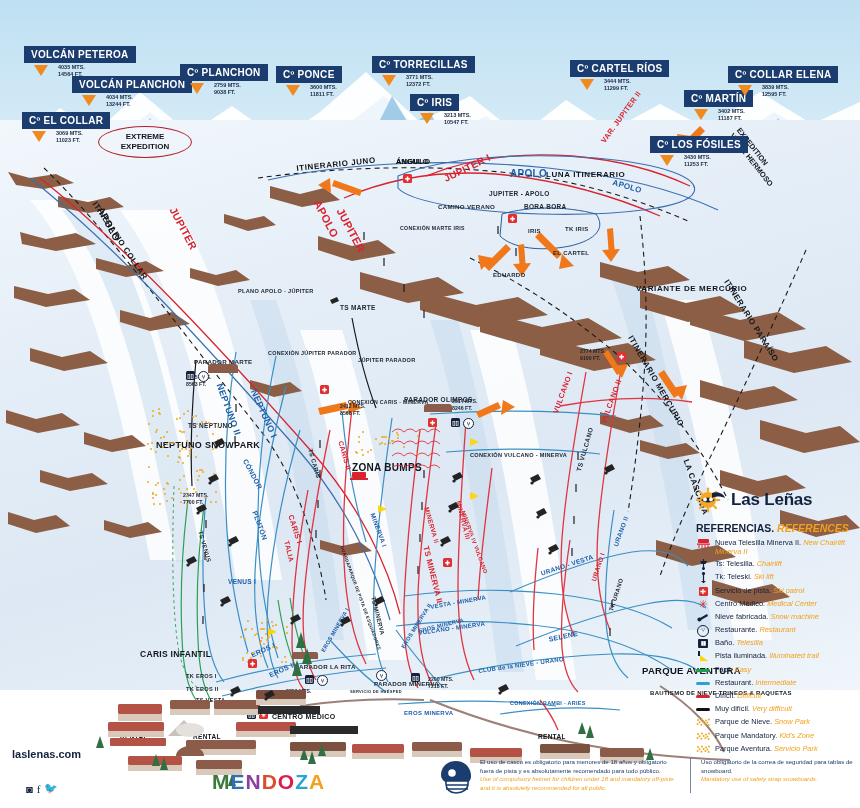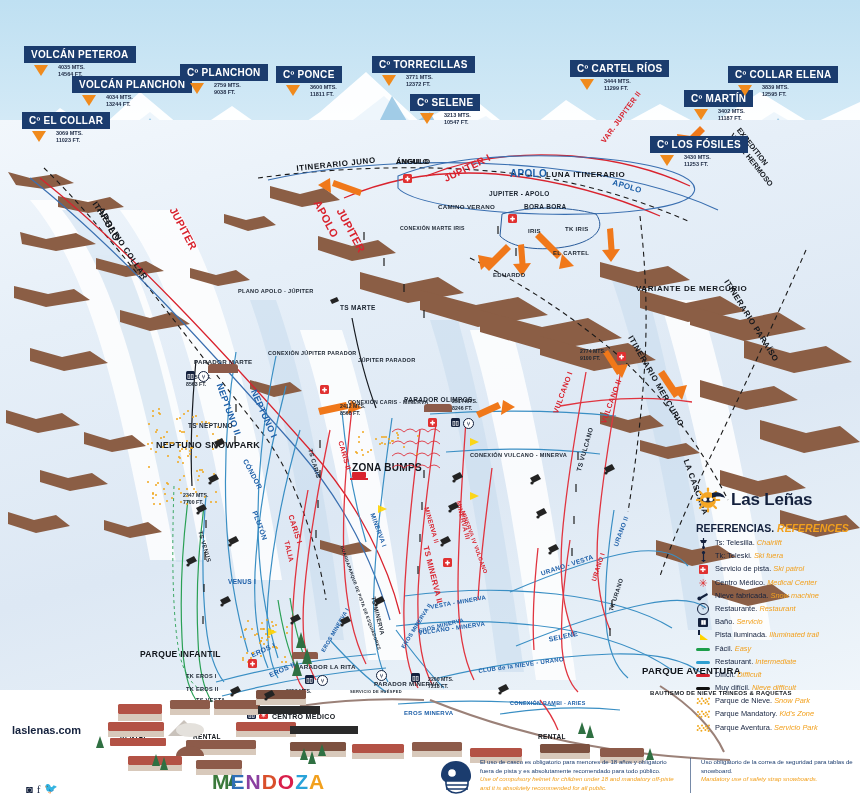--- a/index.html
+++ b/index.html
@@ -41,21 +41,21 @@
   .legend .txt{font-size:7.4px;color:#14213d;line-height:1.28;}
   .legend .txt i{color:#f2a01d;font-style:italic;}
   .swatch{width:14px;height:3px;border-radius:2px;display:block;}
 
   
   .foot{position:absolute;left:440px;top:758px;width:412px;display:flex;gap:10px;}
   .foot .col{font-size:6.1px;color:#1b3c6e;line-height:1.42;}
   .foot .col i{color:#f2a01d;font-style:italic;}
   .divider{width:1px;background:#1b3c6e;opacity:.6;}
 
-  .site{position:absolute;left:12px;top:724px;font-size:11px;font-weight:bold;color:#14213d;}
+  .site{position:absolute;left:12px;top:748px;font-size:11px;font-weight:bold;color:#14213d;}
   .social{position:absolute;left:26px;top:782px;display:flex;gap:4px;align-items:center;color:#14213d;font-size:11px;}
 
   .mendoza{position:absolute;left:212px;top:770px;font-size:21px;font-weight:bold;letter-spacing:1px;}
 
   
   .chip{position:absolute;width:9px;height:9px;border-radius:1.5px;display:flex;
         align-items:center;justify-content:center;font-size:6px;font-weight:bold;color:#fff;}
   .chip.med{background:#e03131;}
   .chip.pat{background:#e03131;}
   .chip.rest{background:#fff;color:#14213d;border:1px solid #14213d;border-radius:50%;}
@@ -280,33 +280,36 @@
       <path d="M503,400 l-2,15 l14,-8 Z"></path>
     </g>
 
     <path d="M174,486 C172,546 172,606 178,646 C182,672 192,686 204,692" fill="none" stroke="#2aa055" stroke-width="0.9" stroke-dasharray="3,3"></path>
 
     <path d="M430,700 C470,716 520,732 570,742 C620,752 680,758 730,760" fill="none" stroke="#9b8178" stroke-width="2.2"></path>
     <path d="M300,706 C340,700 382,698 424,700" fill="none" stroke="#9b8178" stroke-width="2.2"></path>
     <path d="M660,686 C692,706 714,730 724,752" fill="none" stroke="#9b8178" stroke-width="2"></path>
   </svg>
 
+  <div class="extreme">
+    <span>EXTREME<br>EXPEDITION</span>
+  </div>
 
   <div class="mt blk" style="left:742px;top:126px;font-size:7.5px;transform:rotate(52deg);transform-origin:left top;line-height:1.25;">
     EXPEDITION<br>VALLE HERMOSO
   </div>
 
   <div id="peaks-host">
       <div class="peak" style="left: 24px; top: 44px;"><div class="plate">VOLCÁN PETEROA</div><div class="tri"></div><div class="elev"><span>4035 MTS.</span><br><span>14564 FT.</span></div></div>
       <div class="peak" style="left: 72px; top: 74px;"><div class="plate">VOLCÁN PLANCHON</div><div class="tri"></div><div class="elev"><span>4034 MTS.</span><br><span>13244 FT.</span></div></div>
       <div class="peak" style="left: 22px; top: 110px;"><div class="plate">Cº EL COLLAR</div><div class="tri"></div><div class="elev"><span>3069 MTS.</span><br><span>11023 FT.</span></div></div>
       <div class="peak" style="left: 180px; top: 62px;"><div class="plate">Cº PLANCHON</div><div class="tri"></div><div class="elev"><span>2759 MTS.</span><br><span>9038 FT.</span></div></div>
       <div class="peak" style="left: 276px; top: 64px;"><div class="plate">Cº PONCE</div><div class="tri"></div><div class="elev"><span>3600 MTS.</span><br><span>11811 FT.</span></div></div>
       <div class="peak" style="left: 372px; top: 54px;"><div class="plate">Cº TORRECILLAS</div><div class="tri"></div><div class="elev"><span>3771 MTS.</span><br><span>12372 FT.</span></div></div>
-      <div class="peak" style="left: 410px; top: 92px;"><div class="plate">Cº SELENE</div><div class="tri"></div><div class="elev"><span>3213 MTS.</span><br><span>10547 FT.</span></div></div>
+      <div class="peak" style="left: 410px; top: 92px;"><div class="plate">Cº IRIS</div><div class="tri"></div><div class="elev"><span>3213 MTS.</span><br><span>10547 FT.</span></div></div>
       <div class="peak" style="left: 570px; top: 58px;"><div class="plate">Cº CARTEL RÍOS</div><div class="tri"></div><div class="elev"><span>3444 MTS.</span><br><span>11299 FT.</span></div></div>
       <div class="peak" style="left: 684px; top: 88px;"><div class="plate">Cº MARTÍN</div><div class="tri"></div><div class="elev"><span>3402 MTS.</span><br><span>11187 FT.</span></div></div>
       <div class="peak" style="left: 728px; top: 64px;"><div class="plate">Cº COLLAR ELENA</div><div class="tri"></div><div class="elev"><span>3839 MTS.</span><br><span>12595 FT.</span></div></div>
       <div class="peak" style="left: 650px; top: 134px;"><div class="plate">Cº LOS FÓSILES</div><div class="tri"></div><div class="elev"><span>3430 MTS.</span><br><span>11253 FT.</span></div></div>
     </div>
 
   <div id="itin-host">
       <div class="mt blk" style="left: 98px; top: 200px; font-size: 8px; letter-spacing: 0.6px; transform: rotate(56deg); transform-origin: left top;">ITINERARIO COLLAR</div>
       <div class="mt blk" style="left: 296px; top: 164px; font-size: 8px; letter-spacing: 0.6px; transform: rotate(-6deg); transform-origin: left top;">ITINERARIO JUNO</div>
       <div class="mt blk" style="left: 730px; top: 278px; font-size: 8px; letter-spacing: 0.6px; transform: rotate(58deg); transform-origin: left top;">ITINERARIO PARAÍSO</div>
@@ -340,21 +343,21 @@
       <div class="mt dk" style="left: 268px; top: 350px; font-size: 5.4px; letter-spacing: 0.3px; transform: rotate(0deg); transform-origin: left top;">CONEXIÓN JÚPITER PARADOR</div>
       <div class="mt dk" style="left: 358px; top: 357px; font-size: 5.6px; letter-spacing: 0.3px; transform: rotate(0deg); transform-origin: left top;">JÚPITER PARADOR</div>
       <div class="mt blu" style="left: 224px; top: 382px; font-size: 9px; letter-spacing: 0.3px; transform: rotate(70deg); transform-origin: left top;">NEPTUNO II</div>
       <div class="mt blu" style="left: 258px; top: 388px; font-size: 9px; letter-spacing: 0.3px; transform: rotate(66deg); transform-origin: left top;">NEPTUNO I</div>
       <div class="mt dk" style="left: 188px; top: 422px; font-size: 6.5px; letter-spacing: 0.3px; transform: rotate(0deg); transform-origin: left top;">TS NEPTUNO</div>
       <div class="mt blk" style="left: 156px; top: 440px; font-size: 9px; letter-spacing: 0.3px; transform: rotate(0deg); transform-origin: left top;">NEPTUNO SNOWPARK</div>
       <div class="mt blu" style="left: 248px; top: 458px; font-size: 7px; letter-spacing: 0.3px; transform: rotate(62deg); transform-origin: left top;">CÓNDOR</div>
       <div class="mt blu" style="left: 258px; top: 510px; font-size: 7px; letter-spacing: 0.3px; transform: rotate(70deg); transform-origin: left top;">PLUTÓN</div>
       <div class="mt dk" style="left: 203px; top: 530px; font-size: 6px; letter-spacing: 0.3px; transform: rotate(74deg); transform-origin: left top;">TS VENUS</div>
       <div class="mt blu" style="left: 228px; top: 578px; font-size: 6.5px; letter-spacing: 0.3px; transform: rotate(0deg); transform-origin: left top;">VENUS I</div>
-      <div class="mt blk" style="left: 140px; top: 650px; font-size: 8.5px; letter-spacing: 0.3px; transform: rotate(0deg); transform-origin: left top;">PARQUE INFANTIL</div>
+      <div class="mt blk" style="left: 140px; top: 650px; font-size: 8.5px; letter-spacing: 0.3px; transform: rotate(0deg); transform-origin: left top;">CARIS INFANTIL</div>
       <div class="mt red" style="left: 294px; top: 514px; font-size: 7.5px; letter-spacing: 0.3px; transform: rotate(72deg); transform-origin: left top;">CARIS I</div>
       <div class="mt red" style="left: 344px; top: 440px; font-size: 7px; letter-spacing: 0.3px; transform: rotate(74deg); transform-origin: left top;">CARIS II</div>
       <div class="mt dk" style="left: 313px; top: 448px; font-size: 6px; letter-spacing: 0.3px; transform: rotate(74deg); transform-origin: left top;">TS CARIS</div>
       <div class="mt red" style="left: 290px; top: 540px; font-size: 7px; letter-spacing: 0.3px; transform: rotate(76deg); transform-origin: left top;">TALIA</div>
       <div class="mt dk" style="left: 348px; top: 400px; font-size: 5.2px; letter-spacing: 0.3px; transform: rotate(0deg); transform-origin: left top;">CONEXIÓN CARIS - MINERVA</div>
       <div class="mt blk" style="left: 352px; top: 462px; font-size: 10px; letter-spacing: 0.3px; transform: rotate(0deg); transform-origin: left top;">ZONA BUMPS</div>
       <div class="mt dk" style="left: 404px; top: 396px; font-size: 6.5px; letter-spacing: 0.3px; transform: rotate(0deg); transform-origin: left top;">PARADOR OLIMPOS</div>
       <div class="mt blu" style="left: 376px; top: 512px; font-size: 6.5px; letter-spacing: 0.3px; transform: rotate(70deg); transform-origin: left top;">MINERVA I</div>
       <div class="mt red" style="left: 430px; top: 506px; font-size: 6.5px; letter-spacing: 0.3px; transform: rotate(74deg); transform-origin: left top;">MINERVA II</div>
       <div class="mt red" style="left: 462px; top: 500px; font-size: 6.5px; letter-spacing: 0.3px; transform: rotate(76deg); transform-origin: left top;">MINERVA III</div>
@@ -775,37 +778,52 @@
     </div>
 
     <div class="reftitle">
       <span>REFERENCIAS.</span>
       <i>REFERENCES</i>
     </div>
 
     <div id="legend-host">
         <div class="row">
           <span class="gly">
+            <svg width="13" height="9" viewBox="0 0 13 9">
+              <rect x="1" y="0" width="11" height="4" rx="1" fill="#d9232e"></rect>
+              <rect x="0" y="4.5" width="13" height="1.3" fill="#d9232e"></rect>
+              <g stroke="#d9232e" stroke-width="1">
+                <line x1="2" y1="6" x2="2" y2="9"></line>
+                <line x1="5" y1="6" x2="5" y2="9"></line>
+                <line x1="8" y1="6" x2="8" y2="9"></line>
+                <line x1="11" y1="6" x2="11" y2="9"></line>
+              </g>
+            </svg>
+          </span>
+          <span class="txt"><span>Nueva Telesilla Minerva II.</span> <i>New Chairlift Minerva II</i></span>
+        </div>
+        <div class="row">
+          <span class="gly">
             <svg width="9" height="11" viewBox="0 0 9 11">
               <line x1="4.5" y1="0" x2="4.5" y2="11" stroke="#14213d" stroke-width="1.2"></line>
               <path d="M1,2 L8,2 L6.5,5 L2.5,5 Z" fill="#14213d"></path>
               <circle cx="4.5" cy="9.5" r="1.4" fill="#14213d"></circle>
             </svg>
           </span>
           <span class="txt"><span>Ts: Telesilla.</span> <i>Chairlift</i></span>
         </div>
         <div class="row">
           <span class="gly">
             <svg width="7" height="11" viewBox="0 0 7 11">
               <line x1="3.5" y1="0" x2="3.5" y2="11" stroke="#14213d" stroke-width="1.2"></line>
               <circle cx="3.5" cy="1.6" r="1.6" fill="#14213d"></circle>
               <path d="M1,9 L6,9 L3.5,11 Z" fill="#14213d"></path>
             </svg>
           </span>
-          <span class="txt"><span>Tk: Teleski.</span> <i>Ski fuera</i></span>
+          <span class="txt"><span>Tk: Teleski.</span> <i>Ski lift</i></span>
         </div>
         <div class="row">
           <span class="gly">
             <span style="display:inline-block;width:9px;height:9px;background:#e03131;color:#fff;font-size:7px;line-height:9px;text-align:center;border-radius:1px;">✚</span>
           </span>
           <span class="txt"><span>Servicio de pista.</span> <i>Ski patrol</i></span>
         </div>
         <div class="row">
           <span class="gly">
             <span style="color:#e03131;font-size:11px;line-height:9px;">✳</span>
@@ -824,21 +842,21 @@
         <div class="row">
           <span class="gly">
             <span style="display:inline-block;width:10px;height:10px;border:1px solid #14213d;border-radius:50%;color:#14213d;font-size:6px;line-height:9px;text-align:center;">⑂</span>
           </span>
           <span class="txt"><span>Restaurante.</span> <i>Restaurant</i></span>
         </div>
         <div class="row">
           <span class="gly">
             <span style="display:inline-block;width:10px;height:9px;background:#14213d;color:#fff;font-size:6px;line-height:9px;text-align:center;letter-spacing:-1px;border-radius:1px;">▮▮</span>
           </span>
-          <span class="txt"><span>Baño.</span> <i>Servicio</i></span>
+          <span class="txt"><span>Baño.</span> <i>Telesilla</i></span>
         </div>
         <div class="row">
           <span class="gly">
             <svg width="12" height="11" viewBox="0 0 12 11">
               <rect x="1" y="0" width="2" height="5" fill="#14213d"></rect>
               <path d="M3,4 L11,10 L3,10 Z" fill="#ffd400"></path>
             </svg>
           </span>
           <span class="txt"><span>Pista iluminada.</span> <i>Illuminated trail</i></span>
         </div>
@@ -857,21 +875,21 @@
         <div class="row">
           <span class="gly">
             <span class="swatch" style="background:#d9232e;"></span>
           </span>
           <span class="txt"><span>Difícil.</span> <i>Difficult</i></span>
         </div>
         <div class="row">
           <span class="gly">
             <span class="swatch" style="background:#111111;"></span>
           </span>
-          <span class="txt"><span>Muy difícil.</span> <i>Nieve difficult</i></span>
+          <span class="txt"><span>Muy difícil.</span> <i>Very difficult</i></span>
         </div>
         <div class="row">
           <span class="gly">
             <svg width="14" height="9" viewBox="0 0 14 9">
               <g fill="#f0a81f">
                 <circle cx="2" cy="2" r="1"></circle>
                 <circle cx="6" cy="1.4" r="1"></circle>
                 <circle cx="10" cy="2.4" r="1"></circle>
                 <circle cx="13" cy="1.6" r="1"></circle>
                 <circle cx="1.6" cy="6" r="1"></circle>

